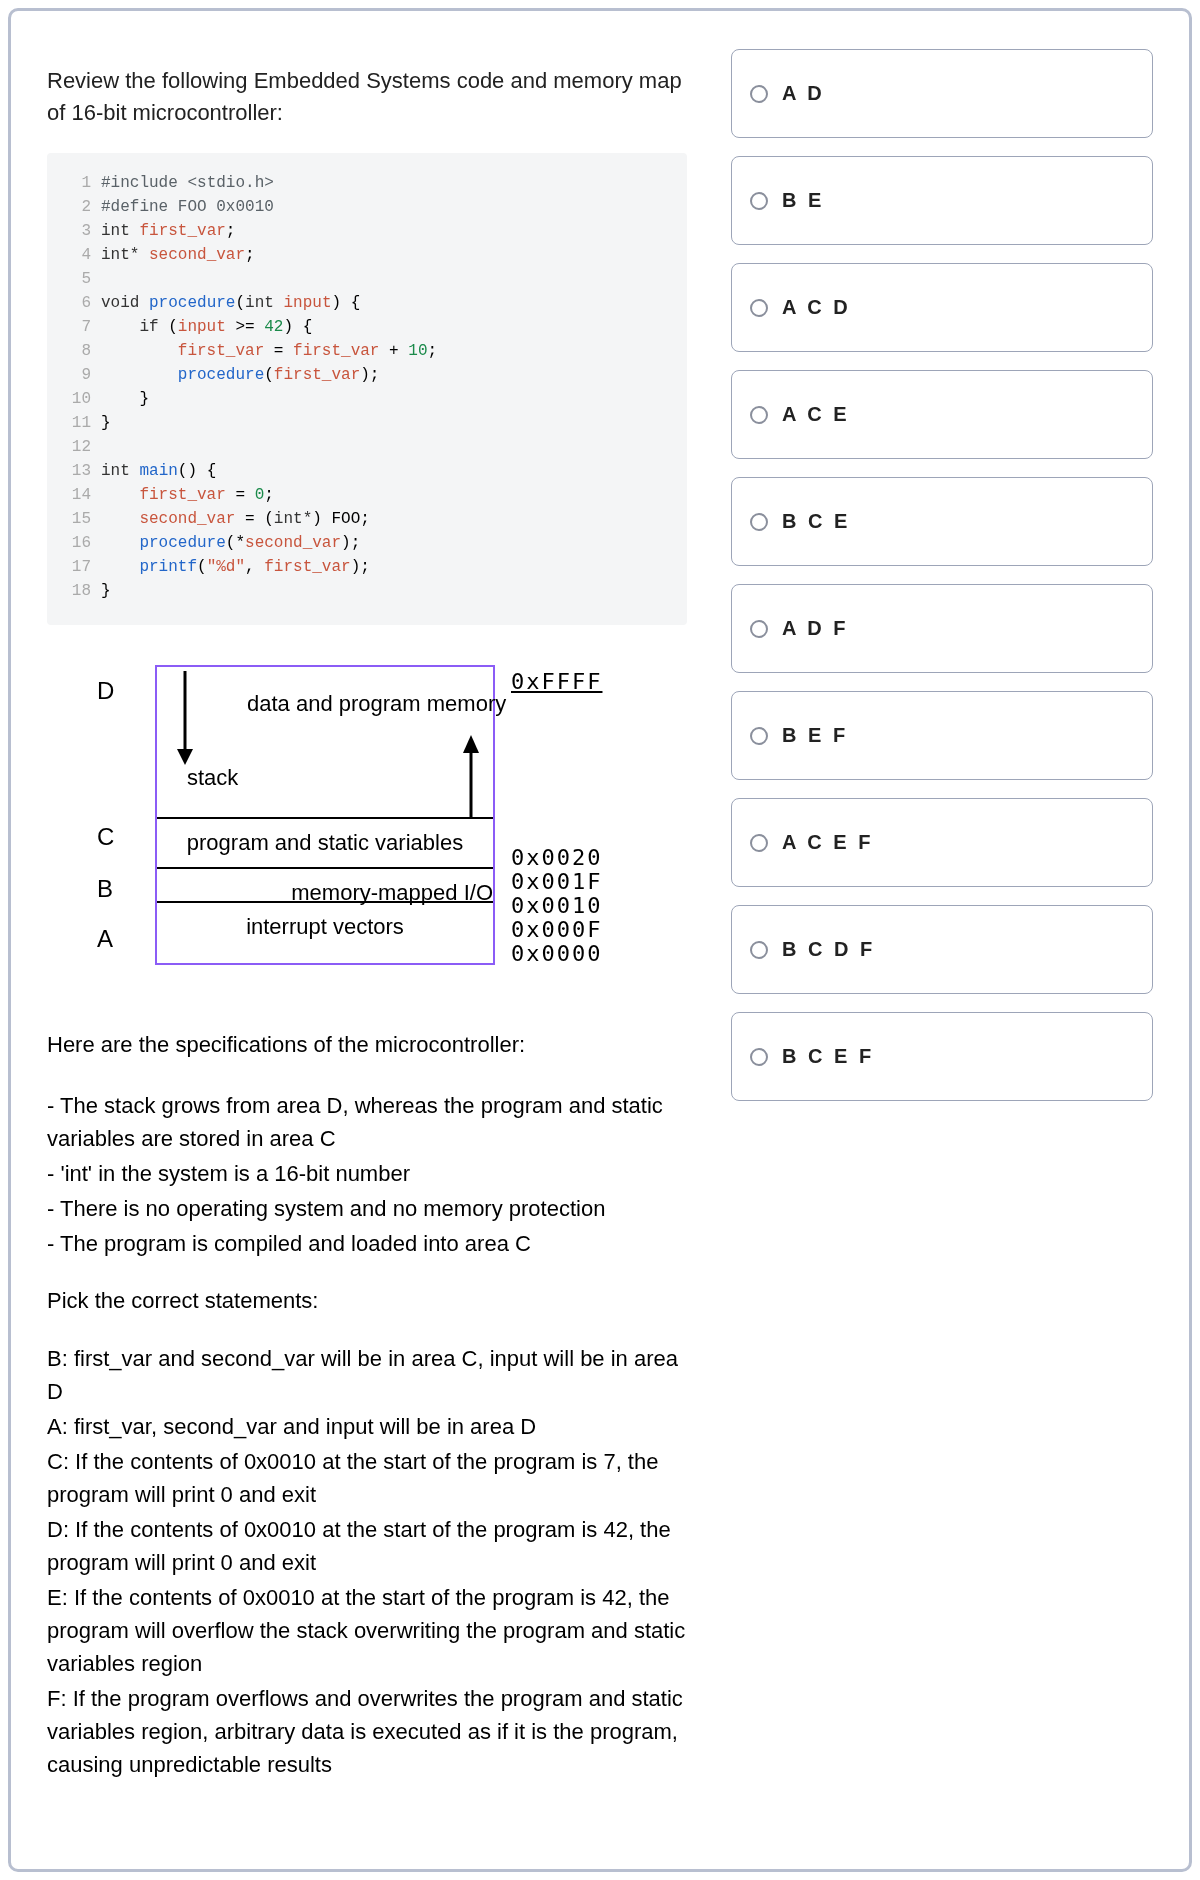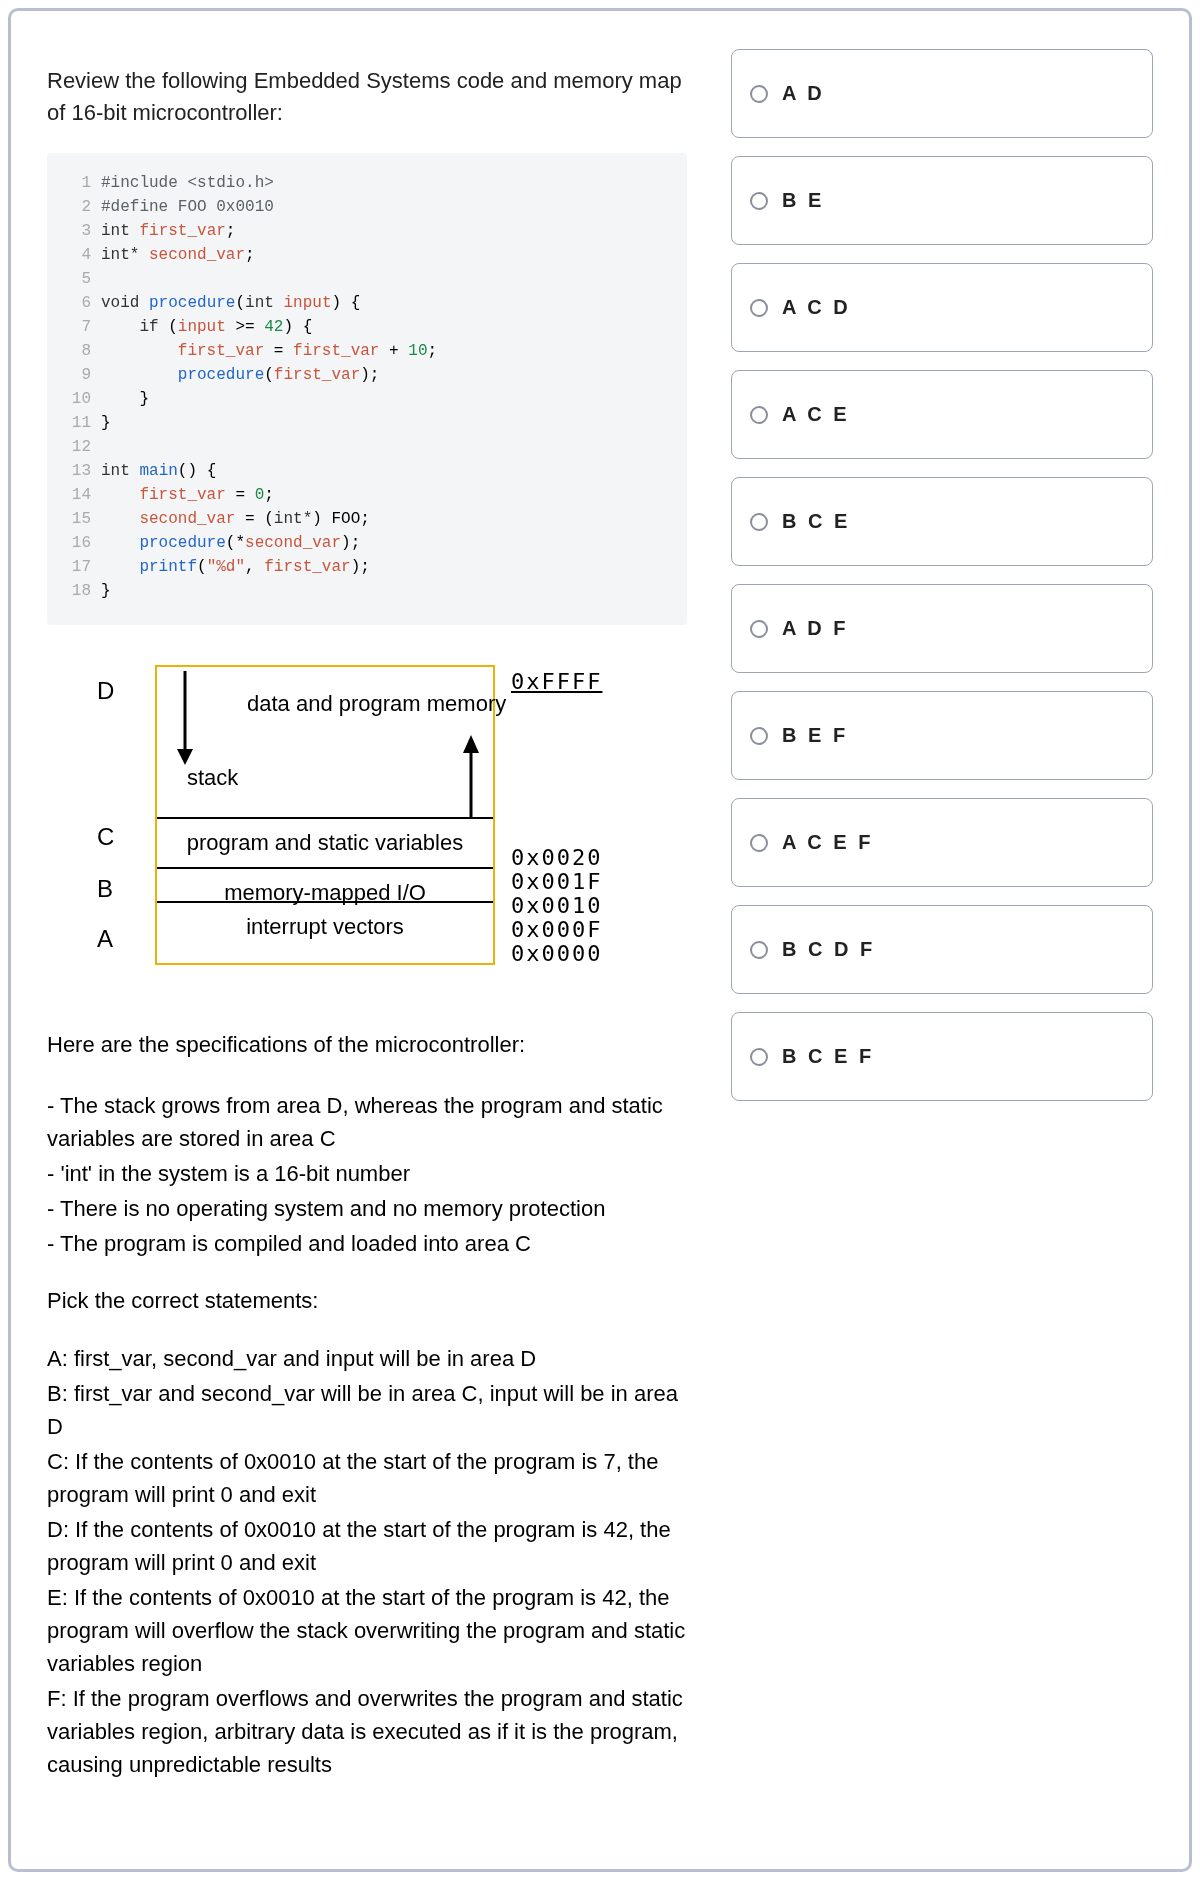--- a/index.html
+++ b/index.html
@@ -50,26 +50,26 @@
     height: 310px;
     margin-bottom: 54px;
     margin-left: 20px;
   }
   .mm-box {
     position: absolute;
     left: 88px;
     top: 0;
     width: 340px;
     height: 300px;
-    border: 2px solid #eab308;
+    border: 2px solid #8b5cf6;
   }
   .mm-row { position: absolute; left: 0; right: 0; border-top: 2px solid #000; font-size: 22px; text-align: center; display:flex; align-items:center; justify-content:center;}
   .mm-row.top { top: 0; height: 150px; border-top:none; }
   .mm-row.r2 { top: 150px; height: 50px; }
-  .mm-row.r3 { top: 200px; height: 50px; }
+  .mm-row.r3 { top: 200px; height: 50px; justify-content: flex-end; }
   .mm-row.r4 { top: 234px; height: 50px; }
   .mm-label-left { position:absolute; font-size:24px; font-weight:400; }
   .mm-addr { position:absolute; font-family:"SFMono-Regular",Consolas,monospace; font-size:22px; letter-spacing:2px; }
   .mm-inner-text { position:absolute; font-size:22px; }
   .arrow-down { position:absolute; }
   .arrow-up { position:absolute; }
 
   .spec-heading { font-size:22px; line-height:1.45; margin-bottom:28px; }
   .spec-list { font-size:22px; line-height:1.5; margin-bottom:28px; }
   .spec-list .item { margin-bottom:2px; }
@@ -170,22 +170,22 @@
 
     <div class="spec-heading">Here are the specifications of the microcontroller:</div>
     <div class="spec-list" id="spec-list">
         <div class="item">- The stack grows from area D, whereas the program and static variables are stored in area C</div>
         <div class="item">- 'int' in the system is a 16-bit number</div>
         <div class="item">- There is no operating system and no memory protection</div>
         <div class="item">- The program is compiled and loaded into area C</div>
       </div>
     <div class="pick">Pick the correct statements:</div>
     <div class="statements" id="statements-list">
+        <div class="stmt">B: first_var and second_var will be in area C, input will be in area D</div>
         <div class="stmt">A: first_var, second_var and input will be in area D</div>
-        <div class="stmt">B: first_var and second_var will be in area C, input will be in area D</div>
         <div class="stmt">C: If the contents of 0x0010 at the start of the program is 7, the program will print 0 and exit</div>
         <div class="stmt">D: If the contents of 0x0010 at the start of the program is 42, the program will print 0 and exit</div>
         <div class="stmt">E: If the contents of 0x0010 at the start of the program is 42, the program will overflow the stack overwriting the program and static variables region</div>
         <div class="stmt">F: If the program overflows and overwrites the program and static variables region, arbitrary data is executed as if it is the program, causing unpredictable results</div>
       </div>
 
   </div>
 
   <div class="right-col" id="options-col">
       <div class="option">

